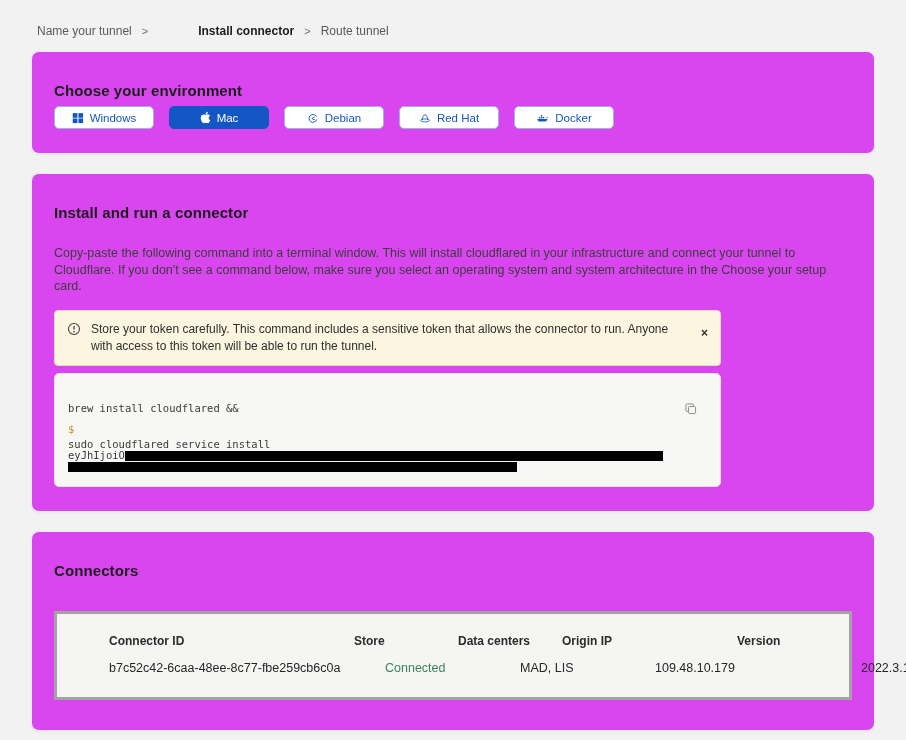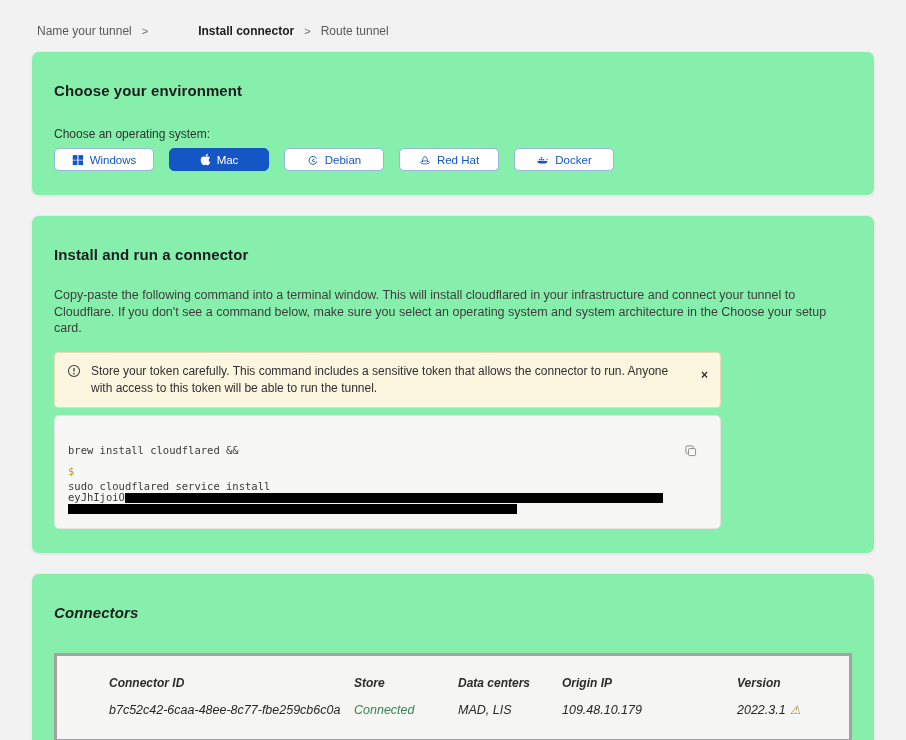--- a/index.html
+++ b/index.html
@@ -13,21 +13,21 @@
   .page { padding:0 31px; }
 
   
   .breadcrumb { padding:24px 6px 13px; font-size:12px; color:#595959; display:flex; align-items:center; gap:10px; }
   .breadcrumb .crumb { color:#595959; }
   .breadcrumb .crumb.active { color:#1d1d1d; font-weight:700;margin-left:40px; }
   .breadcrumb .sep { color:#6f6f6f; font-size:11px; }
 
   
   .card {
-    background:#86efac;
+    background:#d946ef;
     border:1px solid #ececec;
     border-radius:8px;
     box-shadow:0 1px 2px rgba(0,0,0,.05);
     margin-bottom:19px;
     padding:30px 22px 24px;
   }
   .card-title { font-size:15px; font-weight:700; color:#1d1d1d; letter-spacing:.1px; }
 
   
   .os-label { margin-top:28px; font-size:12px; color:#313131; }
@@ -74,40 +74,39 @@
   .copy-btn { position:absolute; right:22px; top:28px; background:none; border:none; cursor:pointer; padding:0; }
 
   
   .connectors-table {
     margin-top:32px;
     border:3px solid #a3a3a3; background:#f5f5f3;
     padding:20px 0 22px;
   }
   .tbl-row { display:grid; grid-template-columns:245px 104px 104px 175px 1fr; padding-left:52px; }
   .tbl-row.head { font-size:12px; font-weight:700; color:#2b2b2b; }
-  .tbl-row.data { margin-top:13px; font-size:12.5px; color:#262626; }
+  .tbl-row.data { margin-top:13px; font-size:12.5px; color:#262626;gap:31px; }
   .status-connected { color:#3c8457; }
   .version-warn-icon { color:#9c8a33; font-size:12px; margin-left:4px; }
 </style>
 </head>
 <body>
 
 <div class="page">
 
   <nav class="breadcrumb">
     <span class="crumb">Name your tunnel</span>
     <span class="sep">&gt;</span>
     <span class="crumb active">Install connector</span>
     <span class="sep">&gt;</span>
     <span class="crumb">Route tunnel</span>
   </nav>
 
   <section class="card">
     <h2 class="card-title">Choose your environment</h2>
-    <div class="os-label">Choose an operating system:</div>
     <div class="os-row">
 
       <button class="os-btn">
         <span>
           <svg width="12" height="12" viewBox="0 0 16 16" fill="currentColor">
               <rect x="1" y="1.5" width="6.2" height="6.2"></rect>
               <rect x="8.6" y="1.5" width="6.2" height="6.2"></rect>
               <rect x="1" y="8.6" width="6.2" height="6.2"></rect>
               <rect x="8.6" y="8.6" width="6.2" height="6.2"></rect>
             </svg>
@@ -192,21 +191,21 @@
         <span class="gutter prompt">$</span>
         <span>
           <span>sudo cloudflared service install</span><br>
           <span>eyJhIjoiO</span><span class="redact r1"></span><br>
           <span class="redact r2"></span>
         </span>
       </div>
     </div>
   </section>
 
-  <section class="card" style="padding-bottom:30px;font-style:italic;">
+  <section class="card" style="padding-bottom:30px;">
     <h2 class="card-title">Connectors</h2>
 
     <div class="connectors-table">
       <div class="tbl-row head">
         <span>Connector ID</span>
         <span>Store</span>
         <span>Data centers</span>
         <span>Origin IP</span>
         <span>Version</span>
       </div>

